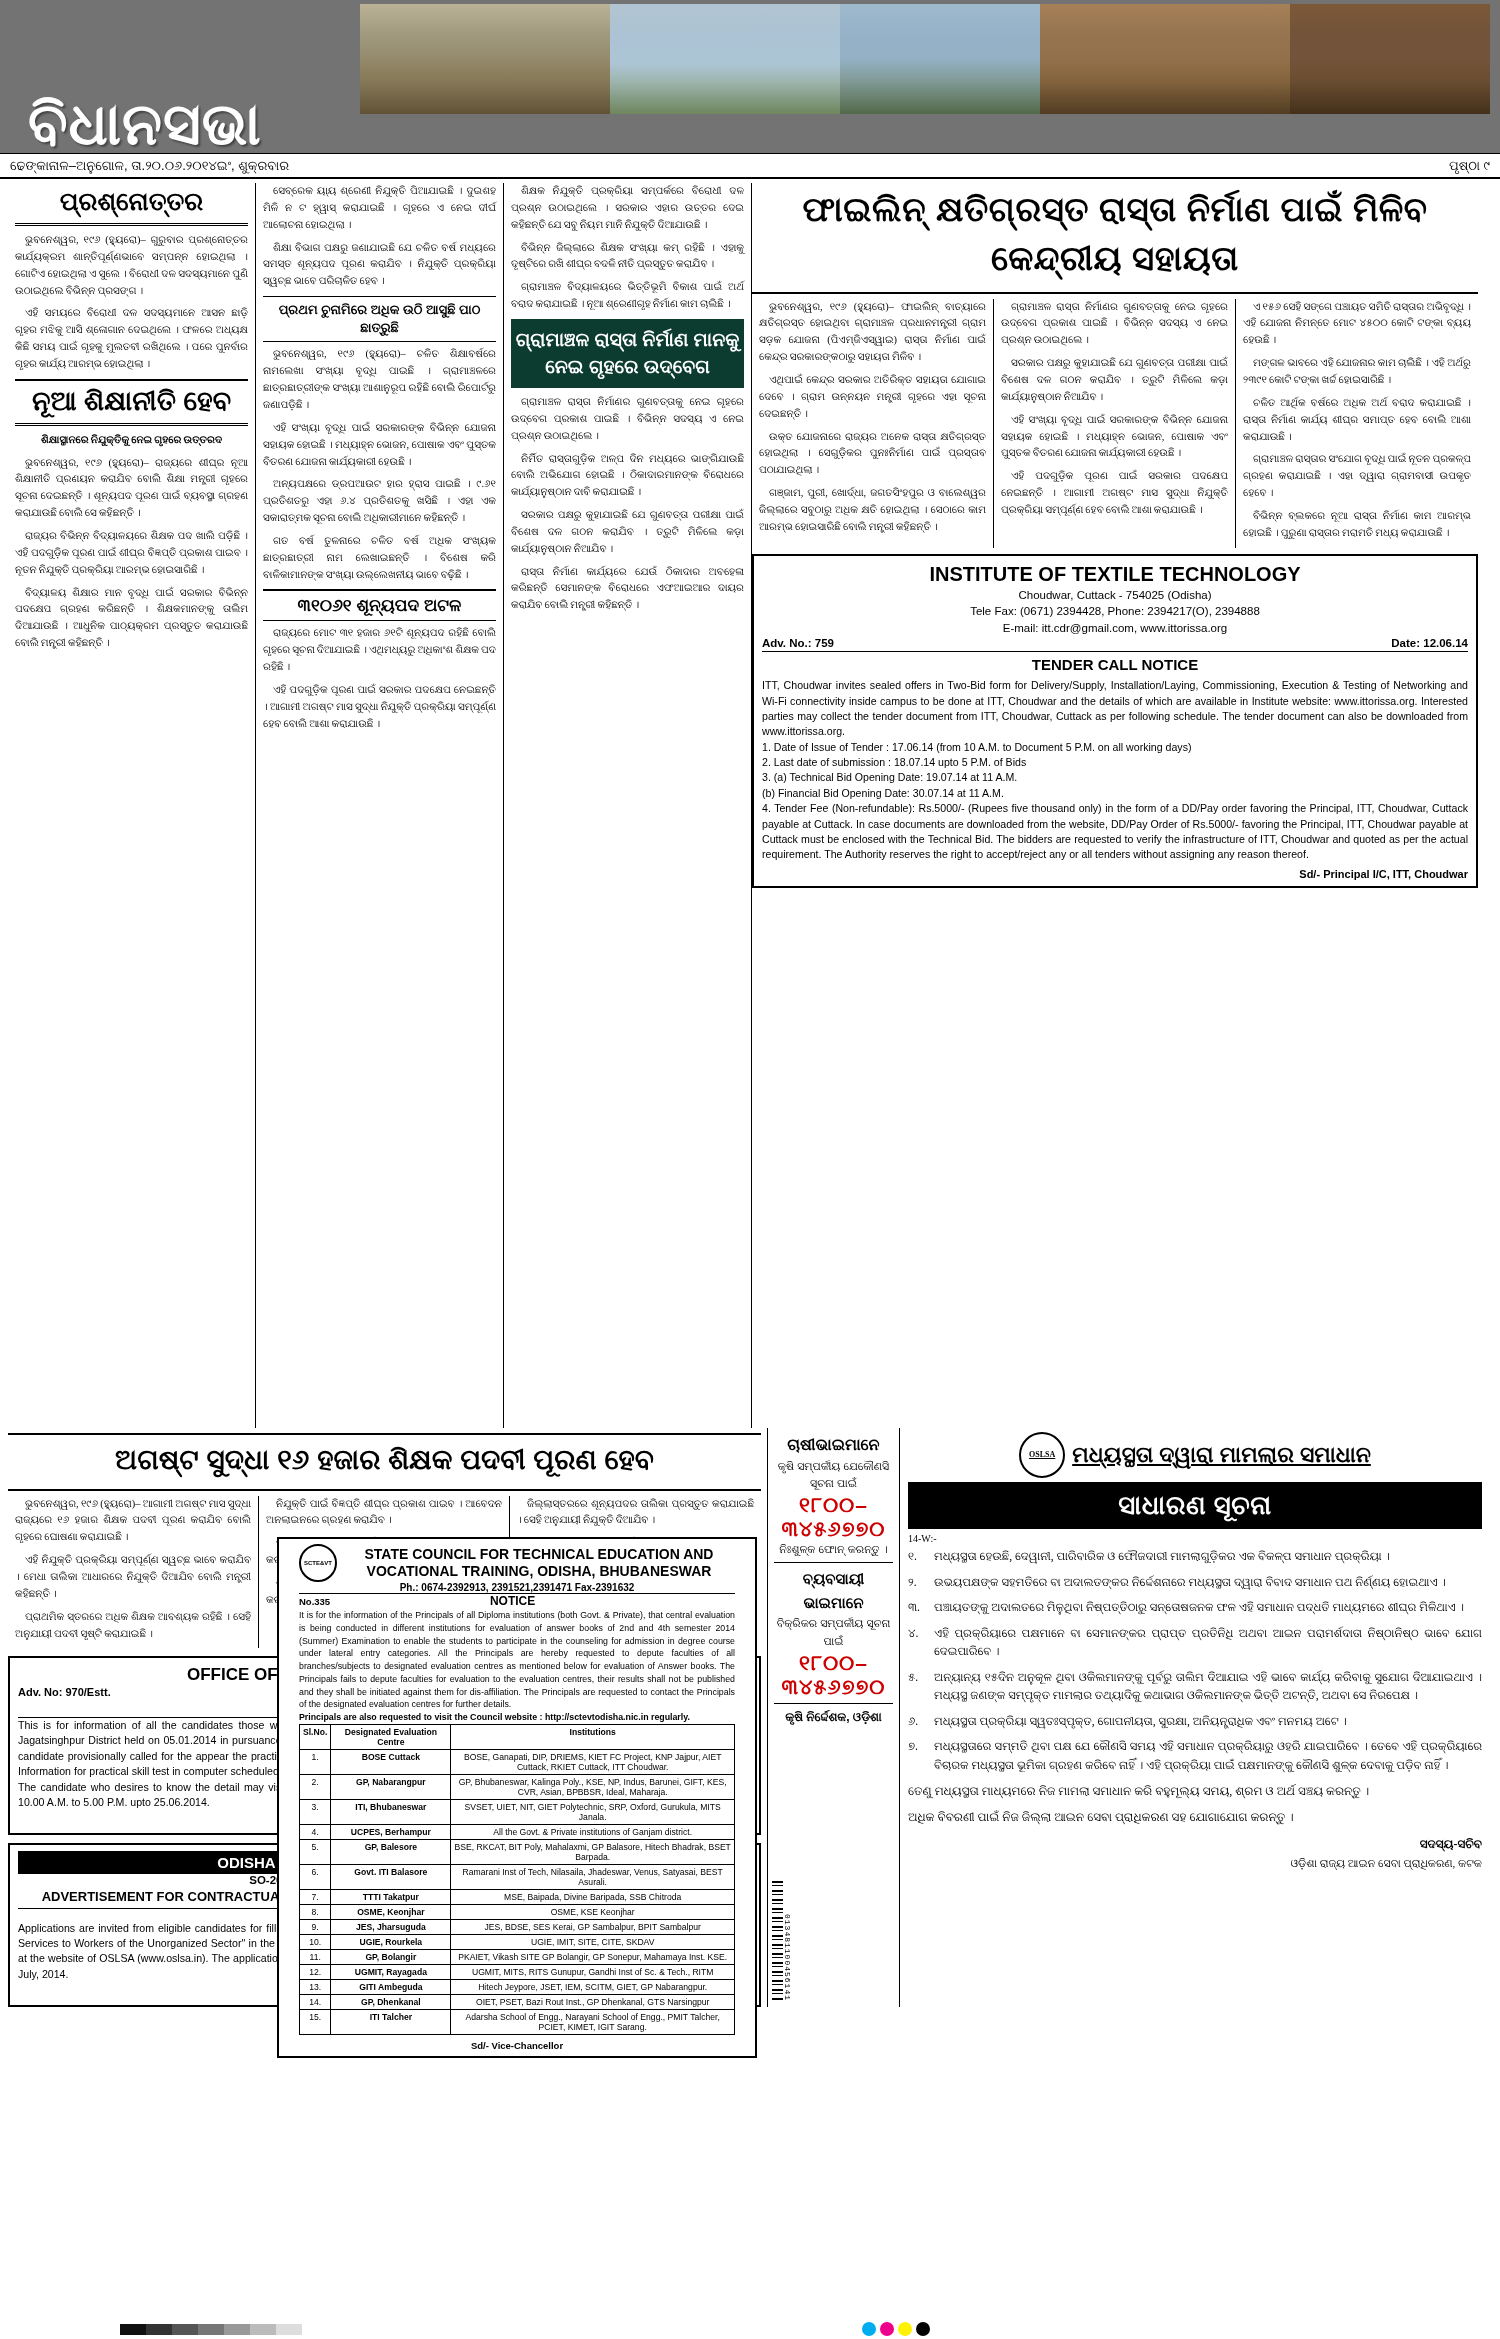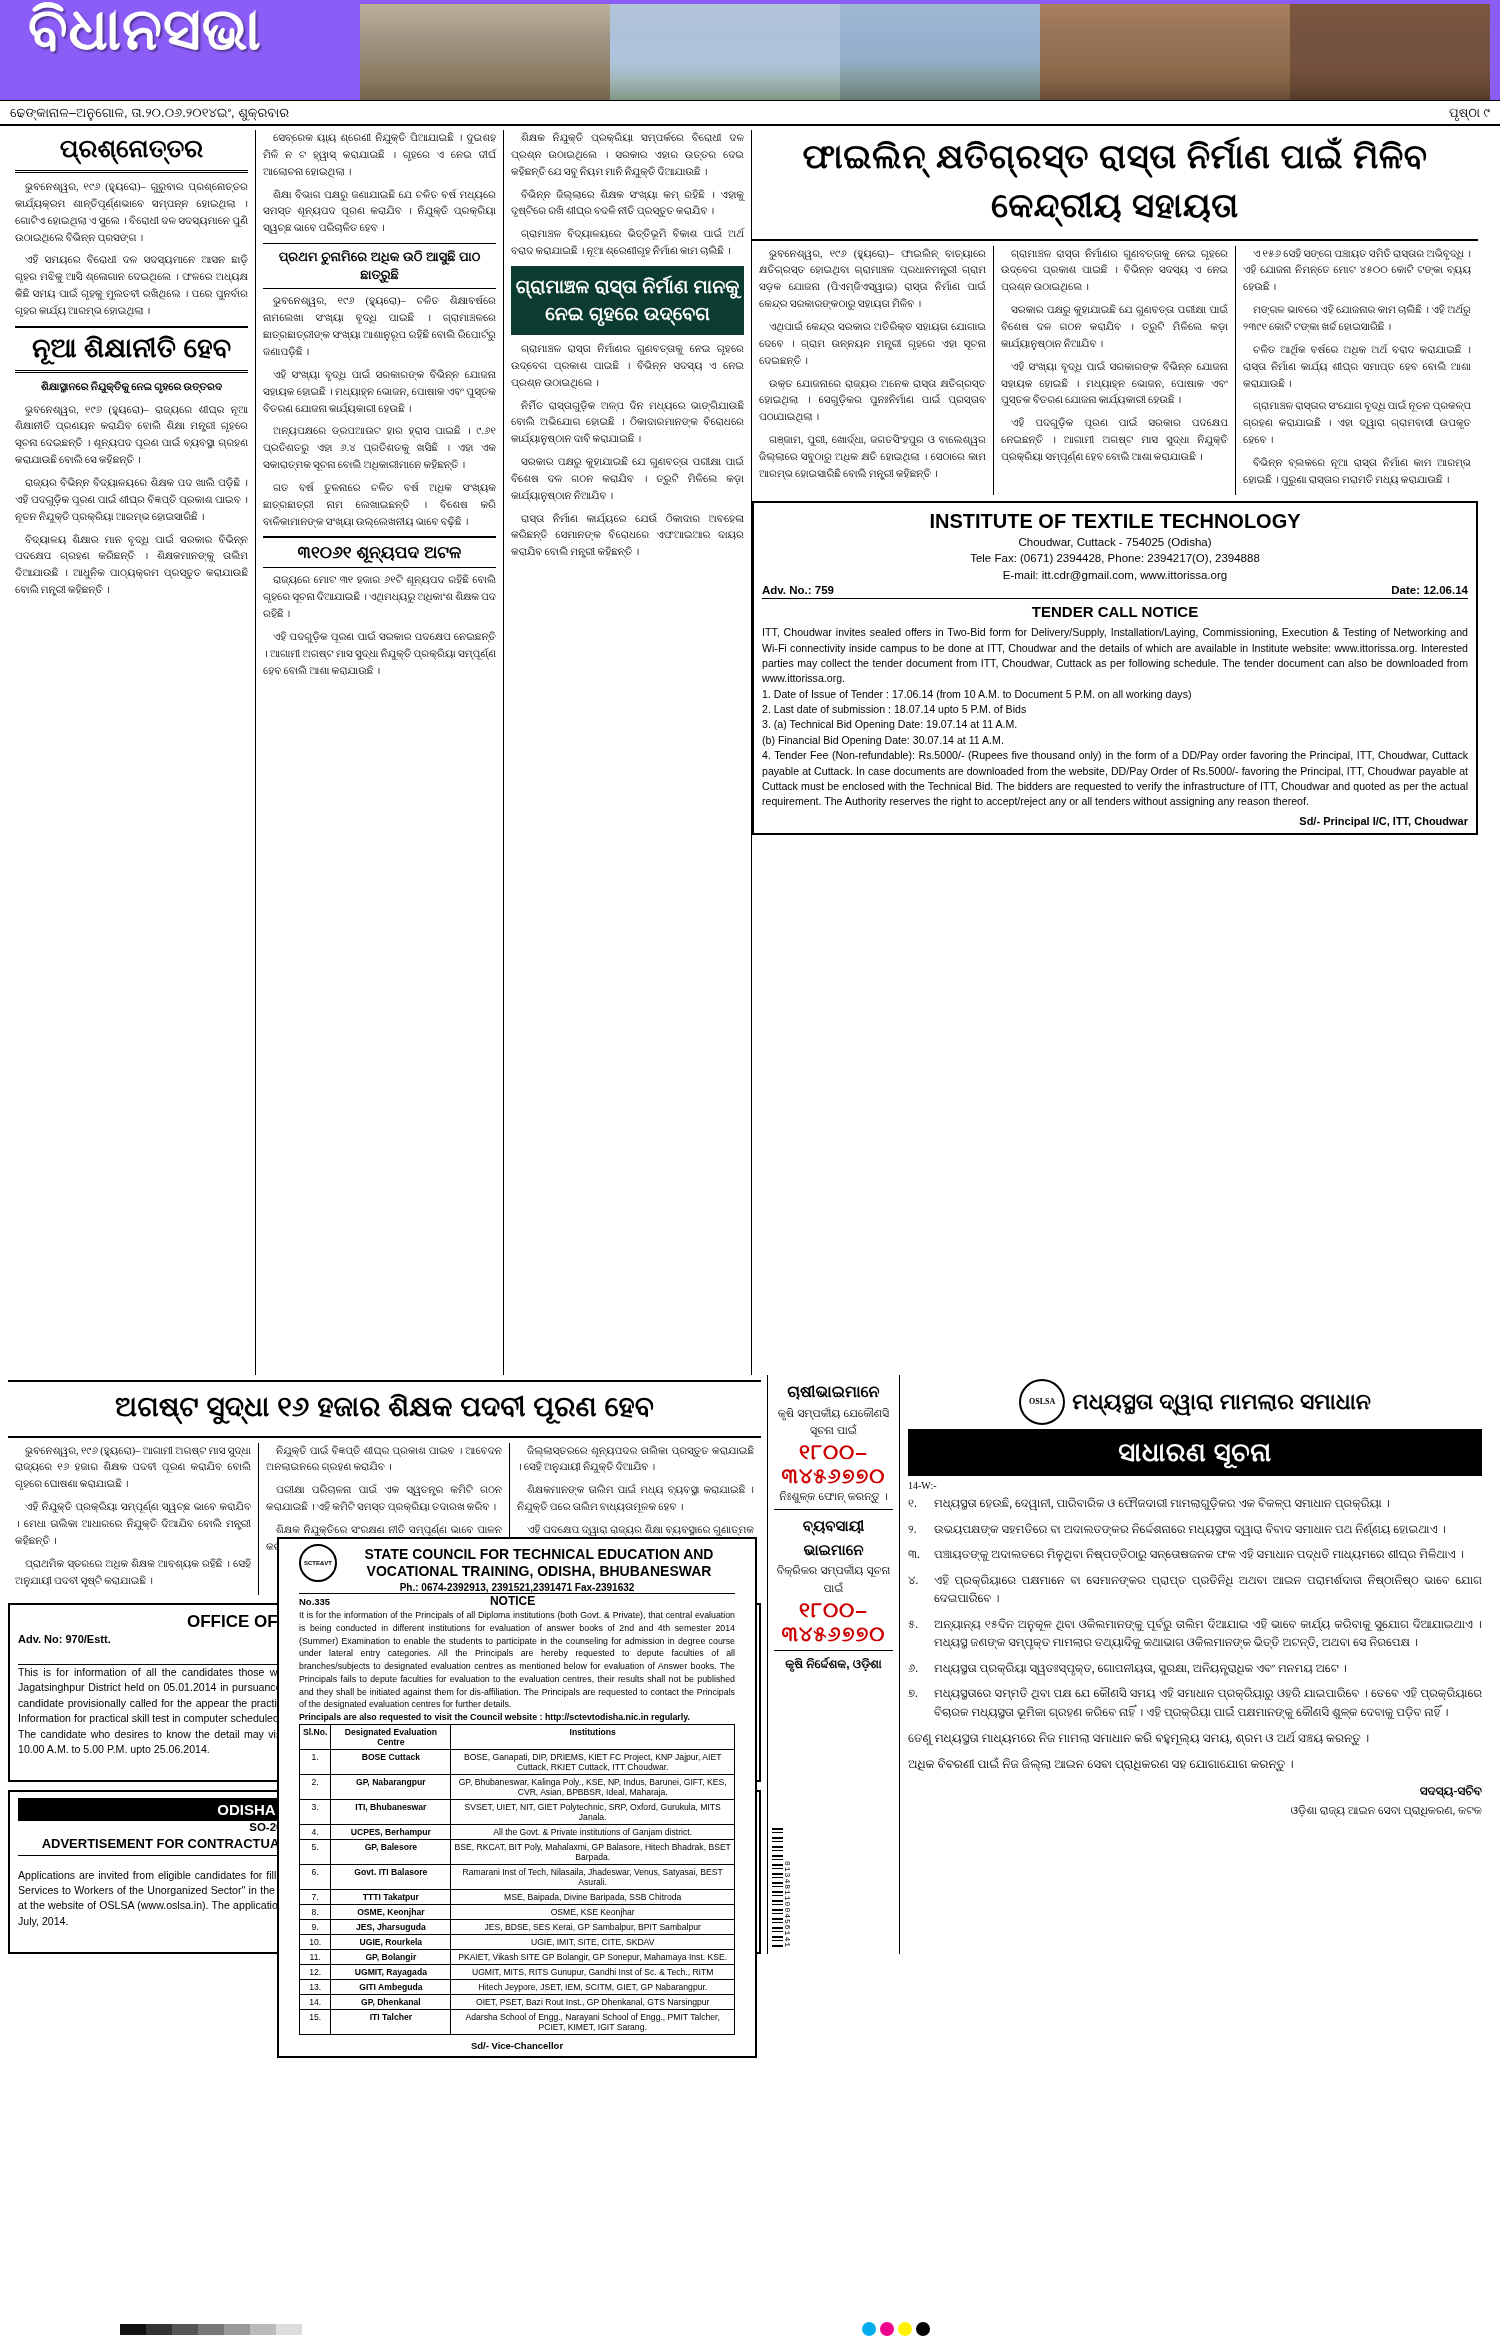--- a/index.html
+++ b/index.html
@@ -14,25 +14,25 @@
   .page {
     width: 1500px;
     height: 2339px;
     position: relative;
     background: #fff;
     overflow: hidden;
   }
 
   
   .masthead {
-    height: 100px;
-    background: #8b5cf6;
+    height: 153px;
+    background: #737373;
     position: relative;
     display: flex;
-    align-items: flex-start;
+    align-items: flex-end;
     overflow: hidden;
   }
   .masthead-title {
     color: #fff;
     font-family: "Liberation Sans", sans-serif;
     font-weight: bold;
     font-size: 58px;
     letter-spacing: 1px;
     padding-left: 28px;
     text-shadow: 2px 2px 2px rgba(0,0,0,.4);
@@ -426,21 +426,21 @@
         <div class="phone-big" style="color:#c00;">୧୮୦୦–୩୪୫୬୭୭୦</div>
         <div class="rule-s"></div>
         <div class="odia-ad-line" style="font-weight:bold;font-size:12px;">କୃଷି ନିର୍ଦ୍ଦେଶକ, ଓଡ଼ିଶା</div>
         <div style="position:absolute;left:4px;bottom:6px;display:flex;align-items:flex-end;">
           <span class="barcode"></span>
           <span class="vert-code">013481100456141</span>
         </div>
       </div>
 
       <div style="width:590px;padding:4px 8px;">
-        <div style="display:flex;align-items:center;justify-content:center;gap:7px;">
+        <div style="display:flex;align-items:center;justify-content:center;gap:7px;text-decoration:underline;">
           <div class="logo-circle">OSLSA</div>
           <div style="font-family:'Liberation Sans',sans-serif;font-weight:bold;font-size:22px;">ମଧ୍ୟସ୍ଥତା ଦ୍ୱାରା ମାମଲାର ସମାଧାନ</div>
         </div>
         <div class="banner-black" style="margin-top:4px;">ସାଧାରଣ ସୂଚନା</div>
         <div style="font-size:10px;margin:4px 0;">14-W:-</div>
         <div class="numlist">
           <div class="li">
               <span class="n">୧.</span>
               <span class="t">ମଧ୍ୟସ୍ଥତା ହେଉଛି, ଦେୱାନୀ, ପାରିବାରିକ ଓ ଫୌଜଦାରୀ ମାମଲାଗୁଡ଼ିକର ଏକ ବିକଳ୍ପ ସମାଧାନ ପ୍ରକ୍ରିୟା ।</span>
             </div>

